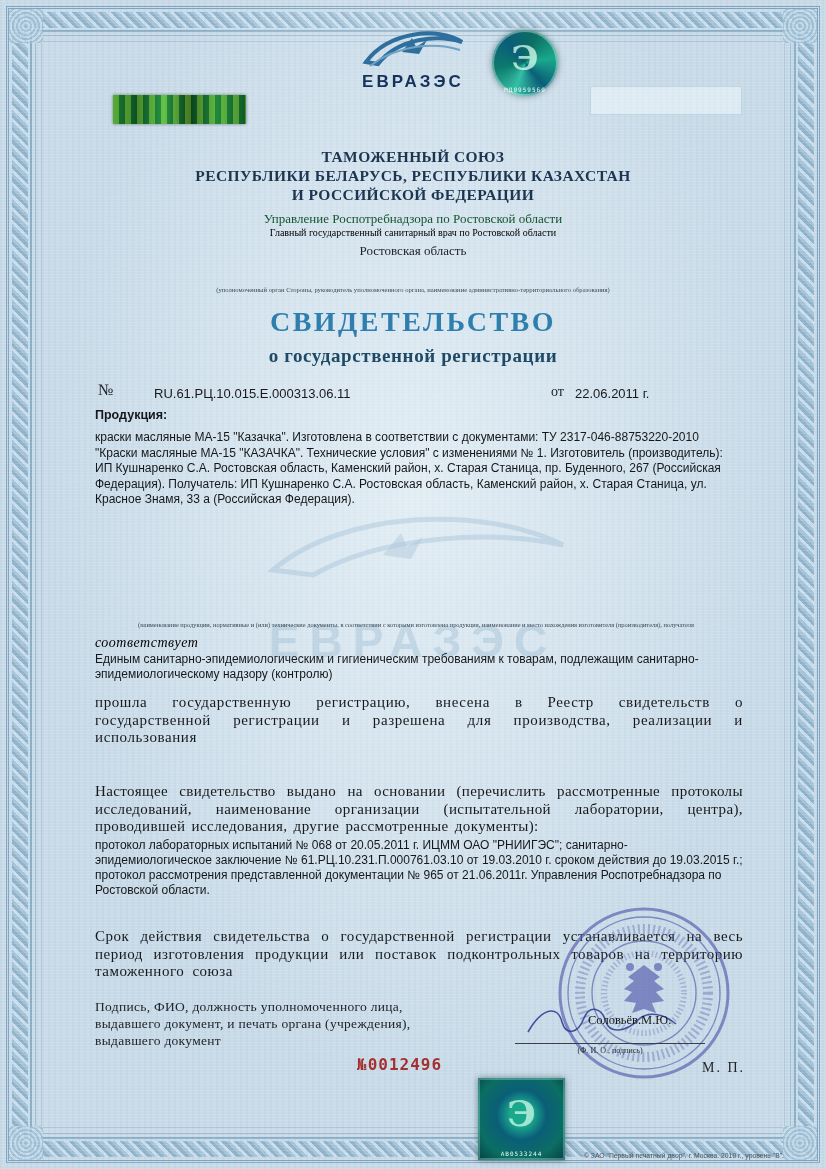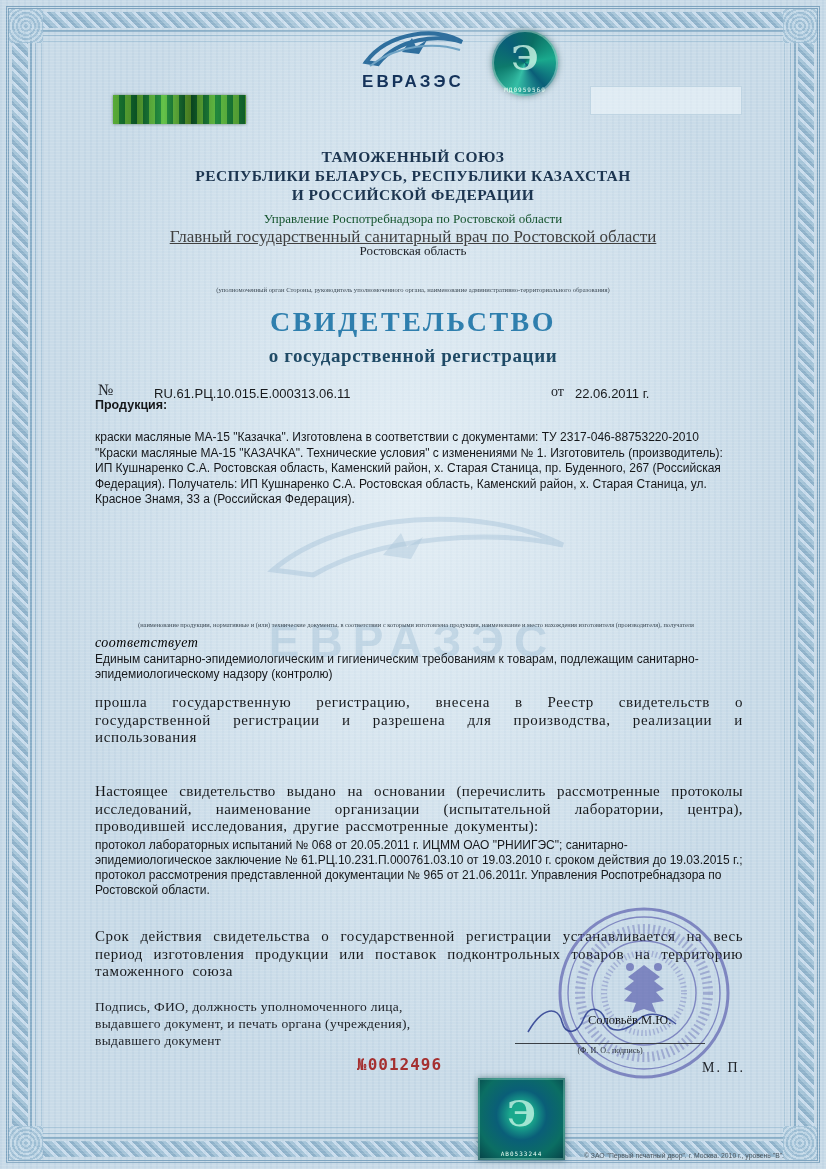--- a/index.html
+++ b/index.html
@@ -36,33 +36,33 @@
     background:linear-gradient(90deg,#1f8f3a,#0c5f2a 18%,#2fae4e 38%,#0a4d22 58%,#27a047 78%,#116b30),
     repeating-linear-gradient(90deg, rgba(255,255,100,.25) 0 6px, rgba(0,0,0,.15) 6px 12px);
     background-blend-mode:overlay;box-shadow:0 0 3px rgba(0,40,10,.5);}
   .faint-rect{top:86px;left:590px;width:150px;height:27px;background:rgba(240,248,252,.55);border:1px solid rgba(160,190,210,.5);}
 
   
   .hdr1{top:148px;font-size:15.5px;font-weight:bold;color:#1c3550;letter-spacing:.4px;}
   .hdr2{top:167px;font-size:15.5px;font-weight:bold;color:#1c3550;letter-spacing:.4px;}
   .hdr3{top:186px;font-size:15.5px;font-weight:bold;color:#1c3550;letter-spacing:.4px;}
   .auth1{top:211px;font-size:13px;color:#14532d;}
-  .auth2{top:227px;font-size:17px;color:#404040;text-decoration:underline;}
+  .auth2{top:227px;font-size:10px;color:#000000;}
   .auth3{top:243px;font-size:13px;color:#20242a;}
   .auth-cap{top:286px;font-size:6.6px;color:#3d4a55;}
 
   .title{top:306px;font-size:28px;font-weight:bold;color:#2f7fae;letter-spacing:2.5px;}
   .subtitle{top:345px;font-size:19px;font-weight:bold;color:#1f4a66;letter-spacing:.6px;}
 
   .num-label{top:381px;left:98px;font-size:16px;color:#20242a;}
   .num-value{top:386px;left:130px;font-family:"Liberation Sans",sans-serif;font-size:13px;color:#17191c;margin-left:24px;}
   .date-label{top:384px;left:551px;font-size:14px;color:#20242a;}
   .date-value{top:386px;left:575px;font-family:"Liberation Sans",sans-serif;font-size:13px;color:#17191c;}
 
-  .prod-label{top:398px;left:95px;font-family:"Liberation Sans",sans-serif;font-weight:bold;font-size:12.5px;color:#15171a;}
+  .prod-label{top:408px;left:95px;font-family:"Liberation Sans",sans-serif;font-weight:bold;font-size:12.5px;color:#15171a;}
   .prod-text{top:430px;left:95px;width:645px;font-family:"Liberation Sans",sans-serif;font-size:12px;line-height:15.5px;color:#15171a;}
   .prod-cap{top:621px;left:80px;width:672px;font-size:6.4px;color:#3d4a55;text-align:center;}
 
   .conf-label{top:635px;left:95px;font-size:14px;color:#000000;letter-spacing:.5px;font-style:italic;}
   .conf-text{top:652px;left:95px;width:645px;font-family:"Liberation Sans",sans-serif;font-size:12px;line-height:15px;color:#15171a;}
 
   .reg-text{top:694px;left:95px;width:648px;font-size:15px;line-height:17.5px;color:#17191c;text-align:justify;letter-spacing:.6px;word-spacing:5px;}
   .usage-text{top:746px;left:95px;width:648px;font-family:"Liberation Sans",sans-serif;font-size:12px;color:#15171a;}
 
   .basis-intro{top:783px;left:95px;width:648px;font-size:15px;line-height:17.5px;color:#17191c;text-align:justify;letter-spacing:.4px;word-spacing:2px;}

